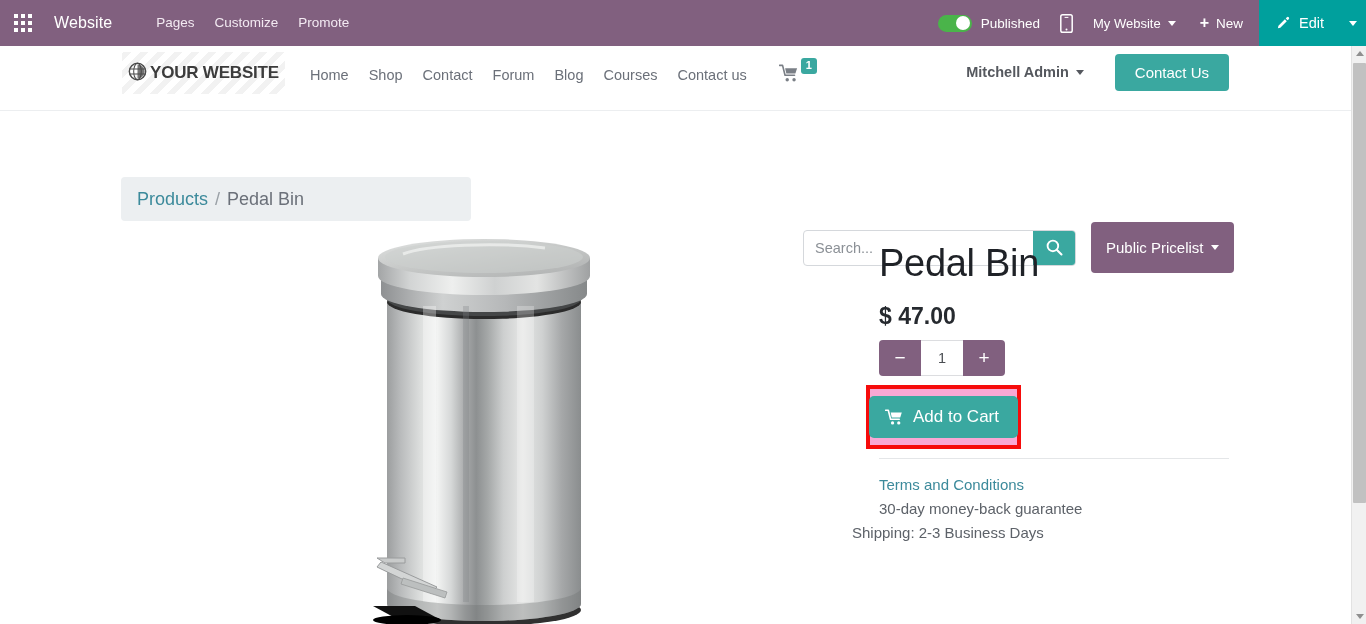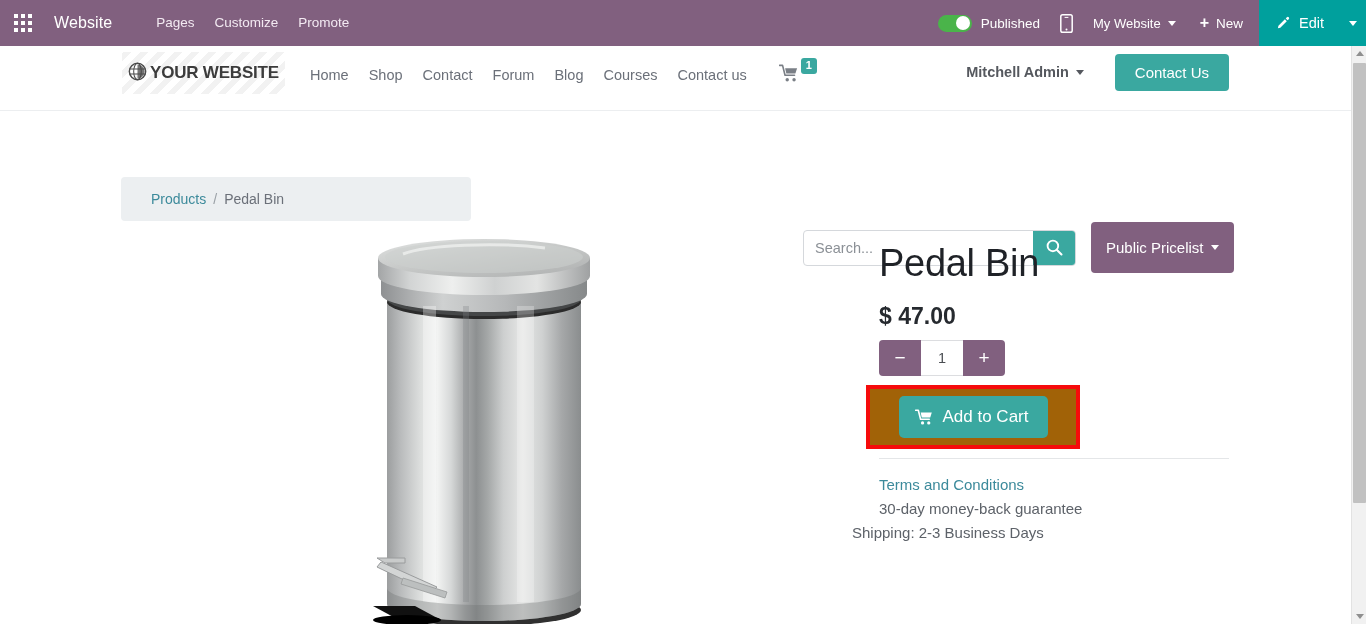--- a/index.html
+++ b/index.html
@@ -131,22 +131,22 @@
     white-space: nowrap;
   }
 
   
   #page-body { position: relative; width: 1351px; height: 498px; background: #fff; }
 
   #breadcrumb {
     position: absolute; left: 121px; top: 66px;
     width: 350px; height: 44px;
     background: #eceff1; border-radius: 4px;
-    display: flex; align-items: center; padding-left: 30px;
-    font-size: 14px;
+    display: flex; align-items: center; padding-left: 16px;
+    font-size: 18px;
     text-align: right;
   }
   #breadcrumb-products { color: #3c8a9b; cursor: pointer; }
   .bc-sep { color: #9aa0a6; margin: 0 7px; }
   #breadcrumb-current { color: #6b7079; }
 
   
   #search-row {
     position: absolute; left: 803px; top: 111px;
     display: flex; align-items: center; border-radius: 9px;
@@ -208,23 +208,23 @@
   }
   #qty-input {
     width: 42px; border: 1px solid #dcdde0; border-left: 0; border-right: 0;
     text-align: center; font-size: 14.5px; color: #4a4d52;
     outline: 0; font-family: "Liberation Sans", sans-serif; background: #fff;
   }
 
   
   #cart-highlight {
     position: absolute; left: 866px; top: 274px;
-    width: 214px; height: 64px;
+    width: 155px; height: 64px;
     border: 4px solid #f60b0b;
-    background: #a16207;
+    background: #f9a8d4;
     display: flex; align-items: center; justify-content: center;
   }
   #add-to-cart-button {
     background: #3aa8a0; color: #ffffff;
     font-size: 17px; border-radius: 5px;
     padding: 11px 19px 11px 16px;
     display: flex; align-items: center; cursor: pointer;
     white-space: nowrap; border: 0;
     font-family: "Liberation Sans", sans-serif;
   }

